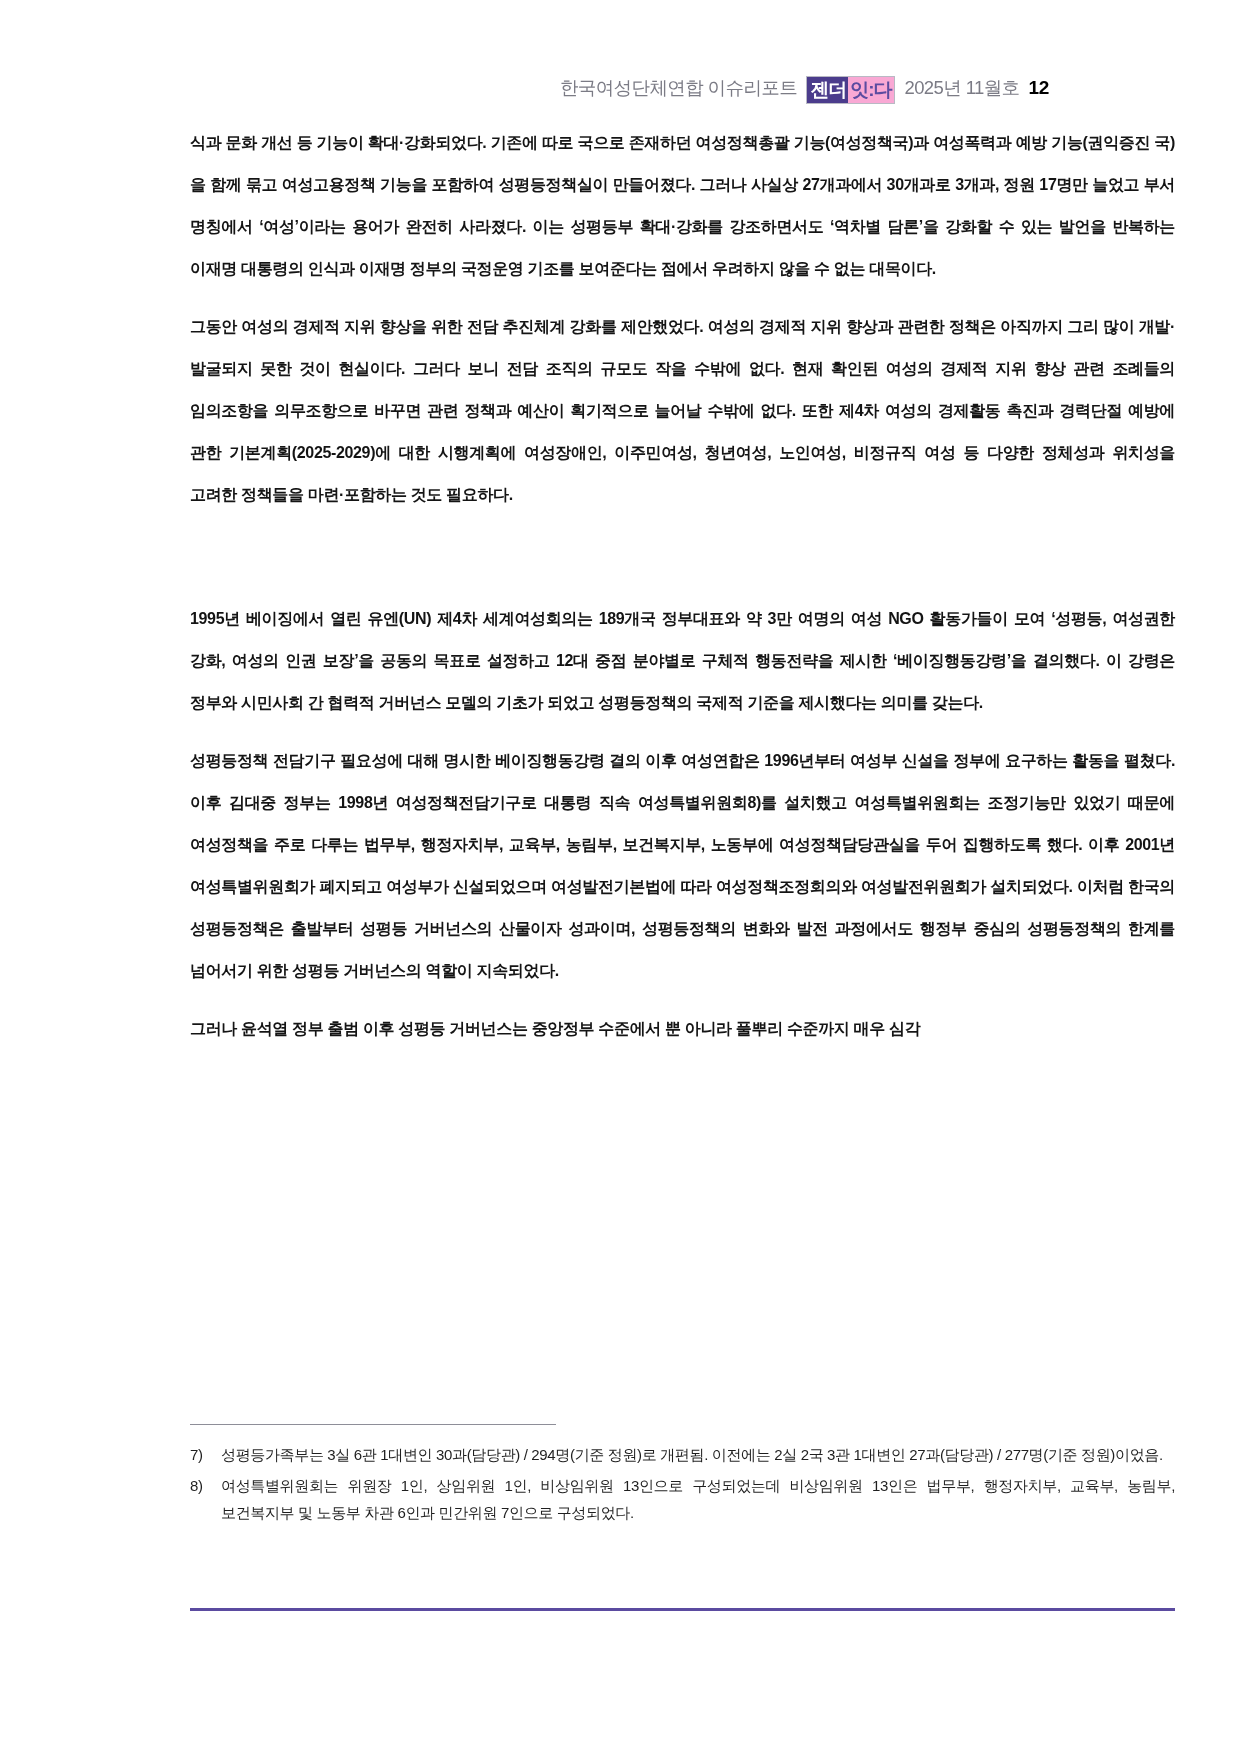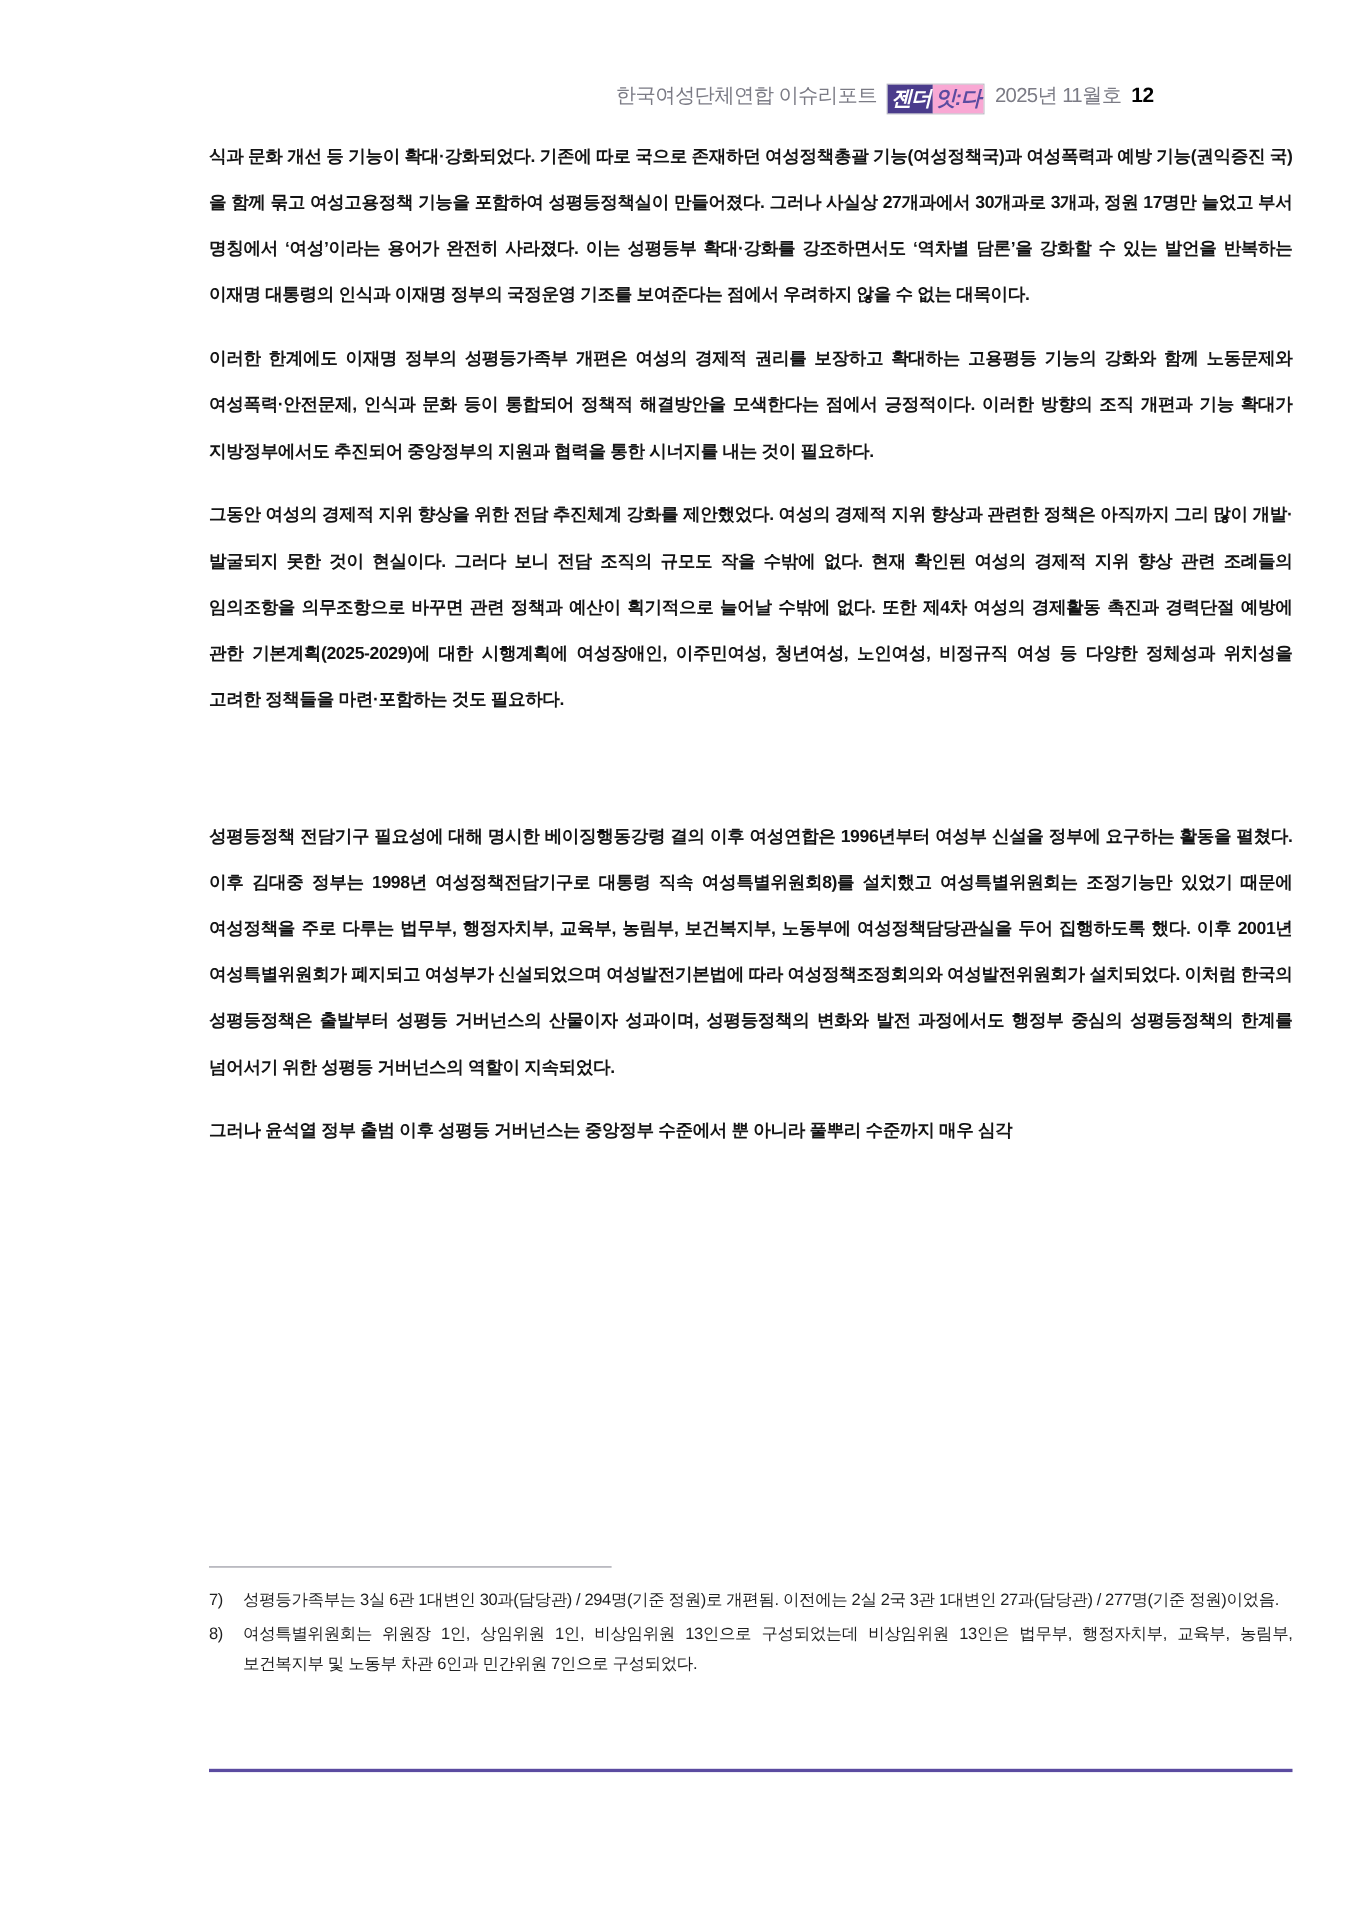--- a/index.html
+++ b/index.html
@@ -38,21 +38,20 @@
     letter-spacing: -0.6px;
     line-height: 1;
   }
   .header-logo {
     display: inline-flex;
     align-items: center;
     border: 1px solid #b9b9c4;
     line-height: 1;
     position: relative;
     top: 2px;
-    font-style: italic;
   }
   .logo-dark {
     background: #4b3c8c;
     color: #ffffff;
     font-size: 19px;
     font-weight: 700;
     letter-spacing: -1px;
     padding: 3px 2px 4px 3px;
   }
   .logo-light {
@@ -165,28 +164,28 @@
     </span>
 
     <span class="header-date">2025년 11월호</span>
 
     <span class="header-pagenum">12</span>
   </div>
 
   <div class="body-content">
 
     <p class="para">식과 문화 개선 등 기능이 확대·강화되었다. 기존에 따로 국으로 존재하던 여성정책총괄 기능(여성정책국)과 여성폭력과 예방 기능(권익증진 국)을 함께 묶고 여성고용정책 기능을 포함하여 성평등정책실이 만들어졌다. 그러나 사실상 27개과에서 30개과로 3개과, 정원 17명만 늘었고 부서 명칭에서 ‘여성’이라는 용어가 완전히 사라졌다. 이는 성평등부 확대·강화를 강조하면서도 ‘역차별 담론’을 강화할 수 있는 발언을 반복하는 이재명 대통령의 인식과 이재명 정부의 국정운영 기조를 보여준다는 점에서 우려하지 않을 수 없는 대목이다.</p>
-    <p class="para">이러한 한계에도 이재명 정부의 성평등가족부 개편은 여성의 경제적 권리를 보장하고 확대하는 고용평등 기능의 강화와 함께 노동문제와 여성폭력·안전문제, 인식과 문화 등이 통합되어 정책적 해결방안을 모색한다는 점에서 긍정적이다. 이러한 방향의 조직 개편과 기능 확대가 지방정부에서도 추진되어 중앙정부의 지원과 협력을 통한 시너지를 내는 것이 필요하다.</p>
     <p class="para">그동안 여성의 경제적 지위 향상을 위한 전담 추진체계 강화를 제안했었다. 여성의 경제적 지위 향상과 관련한 정책은 아직까지 그리 많이 개발·발굴되지 못한 것이 현실이다. 그러다 보니 전담 조직의 규모도 작을 수밖에 없다. 현재 확인된 여성의 경제적 지위 향상 관련 조례들의 임의조항을 의무조항으로 바꾸면 관련 정책과 예산이 획기적으로 늘어날 수밖에 없다. 또한 제4차 여성의 경제활동 촉진과 경력단절 예방에 관한 기본계획(2025-2029)에 대한 시행계획에 여성장애인, 이주민여성, 청년여성, 노인여성, 비정규직 여성 등 다양한 정체성과 위치성을 고려한 정책들을 마련·포함하는 것도 필요하다.</p>
 
     <div class="spacer-lg"></div>
 
 
     <div class="spacer-sm"></div>
 
+    <p class="para">1995년 베이징에서 열린 유엔(UN) 제4차 세계여성회의는 189개국 정부대표와 약 3만 여명의 여성 NGO 활동가들이 모여 ‘성평등, 여성권한 강화, 여성의 인권 보장’을 공동의 목표로 설정하고 12대 중점 분야별로 구체적 행동전략을 제시한 ‘베이징행동강령’을 결의했다. 이 강령은 정부와 시민사회 간 협력적 거버넌스 모델의 기초가 되었고 성평등정책의 국제적 기준을 제시했다는 의미를 갖는다.</p>
     <p class="para">성평등정책 전담기구 필요성에 대해 명시한 베이징행동강령 결의 이후 여성연합은 1996년부터 여성부 신설을 정부에 요구하는 활동을 펼쳤다. 이후 김대중 정부는 1998년 여성정책전담기구로 대통령 직속 여성특별위원회8)를 설치했고 여성특별위원회는 조정기능만 있었기 때문에 여성정책을 주로 다루는 법무부, 행정자치부, 교육부, 농림부, 보건복지부, 노동부에 여성정책담당관실을 두어 집행하도록 했다. 이후 2001년 여성특별위원회가 폐지되고 여성부가 신설되었으며 여성발전기본법에 따라 여성정책조정회의와 여성발전위원회가 설치되었다. 이처럼 한국의 성평등정책은 출발부터 성평등 거버넌스의 산물이자 성과이며, 성평등정책의 변화와 발전 과정에서도 행정부 중심의 성평등정책의 한계를 넘어서기 위한 성평등 거버넌스의 역할이 지속되었다.</p>
     <p class="para">그러나 윤석열 정부 출범 이후 성평등 거버넌스는 중앙정부 수준에서 뿐 아니라 풀뿌리 수준까지 매우 심각</p>
   </div>
 
   <div class="footnote-area">
     <div class="footnote-rule"></div>
 
     <div class="footnote">
       <span class="footnote-marker">7)</span>
       <span class="footnote-text">성평등가족부는 3실 6관 1대변인 30과(담당관) / 294명(기준 정원)로 개편됨. 이전에는 2실 2국 3관 1대변인 27과(담당관) / 277명(기준 정원)이었음.</span>

